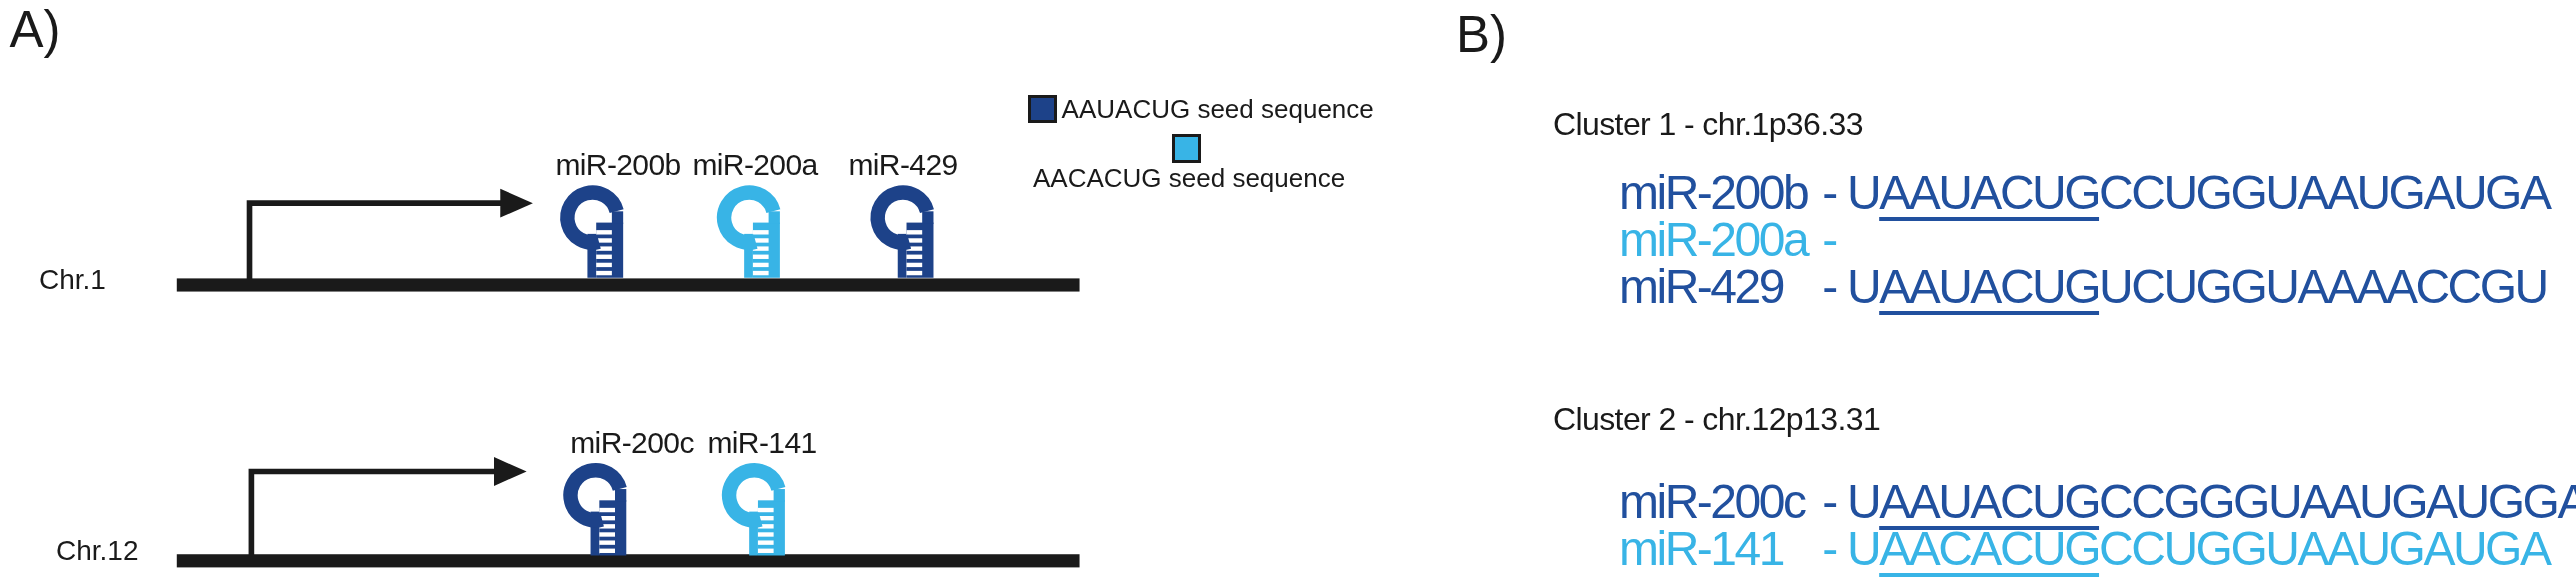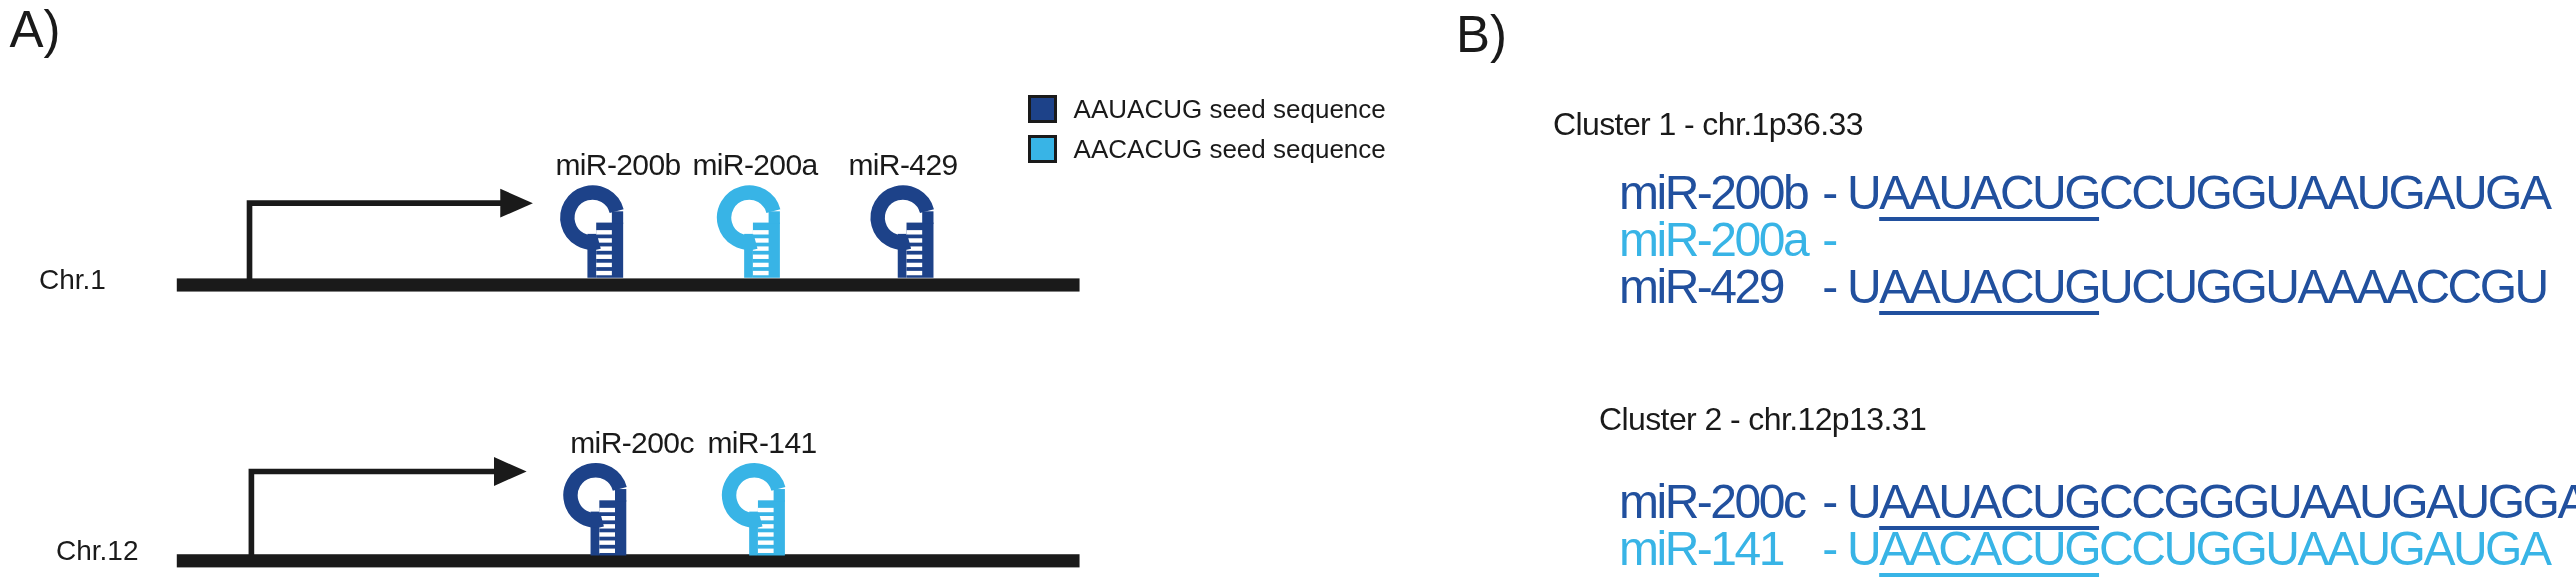--- a/index.html
+++ b/index.html
@@ -15,21 +15,21 @@
   
   .fig-letter{font-size:51px;line-height:1;color:var(--ink);}
   
   .chr-label{font-size:28px;line-height:1;color:var(--ink);}
   .hp-label{font-size:30px;line-height:1;letter-spacing:-0.6px;transform:translateX(-50%);white-space:nowrap;color:var(--ink);}
   
   .legend-row{display:flex;align-items:center;}
   .legend-swatch{width:22.6px;height:22.6px;border:3.8px solid var(--ink);}
   .legend-swatch.dark{background:var(--dark-blue);}
   .legend-swatch.light{background:var(--light-blue);}
-  .legend-label{margin-left:17px;font-size:26px;line-height:30px;white-space:nowrap;text-align:right;}
+  .legend-label{margin-left:5px;font-size:26px;line-height:30px;white-space:nowrap;text-align:right;}
   
   .cluster-title{font-size:32px;line-height:1;letter-spacing:-0.6px;white-space:nowrap;color:var(--ink);}
   .seq-rows{position:absolute;}
   .seq-row{display:flex;height:47px;line-height:47px;font-size:48px;letter-spacing:-2.5px;white-space:pre;}
   .seq-row.dark{color:var(--dark-blue-text);}
   .seq-row.light{color:var(--light-blue);}
   .mir-name{display:inline-block;width:192px;}
   .mir-sep{display:inline-block;width:36px;text-align:center;}
   .seed{text-decoration:underline;text-decoration-thickness:4.4px;text-underline-offset:8.1px;}
   
@@ -98,42 +98,42 @@
   <div class="abs hp-label" style="left:618px;top:150px;">miR-200b</div>
   <div class="abs hp-label" style="left:755px;top:150px;">miR-200a</div>
   <div class="abs hp-label" style="left:903px;top:150px;">miR-429</div>
   <div class="abs hp-label" style="left:632px;top:428px;">miR-200c</div>
   <div class="abs hp-label" style="left:762px;top:428px;">miR-141</div>
 
   <div class="abs legend-row" style="left:1028px;top:94px;">
     <span class="legend-swatch dark"></span>
     <span class="legend-label">AAUACUG seed sequence</span>
   </div>
-  <div class="abs legend-row" style="left:1028px;top:134px;">
+  <div class="abs legend-row" style="left:1028px;top:134px;flex-direction:column;">
     <span class="legend-swatch light"></span>
     <span class="legend-label">AACACUG seed sequence</span>
   </div>
 
   <div class="abs fig-letter" style="left:1456px;top:8.8px;">B)</div>
 
   <div class="abs cluster-title" style="left:1553px;top:108px;">Cluster 1 - chr.1p36.33</div>
 
   <div class="seq-rows" style="left:1619px;top:169px;">
     <div class="seq-row dark">
       <span class="mir-name">miR-200b</span><span class="mir-sep">-</span><span class="mir-seq"><span>U</span><span class="seed">AAUACUG</span><span>CCUGGUAAUGAUGA</span></span>
     </div>
     <div class="seq-row light">
       <span class="mir-name">miR-200a</span><span class="mir-sep">-</span>
     </div>
     <div class="seq-row dark">
       <span class="mir-name">miR-429</span><span class="mir-sep">-</span><span class="mir-seq"><span>U</span><span class="seed">AAUACUG</span><span>UCUGGUAAAACCGU</span></span>
     </div>
   </div>
 
-  <div class="abs cluster-title" style="left:1553px;top:403px;margin-left:46px;">Cluster 2 - chr.12p13.31</div>
+  <div class="abs cluster-title" style="left:1553px;top:403px;">Cluster 2 - chr.12p13.31</div>
 
   <div class="seq-rows" style="left:1619px;top:478px;">
     <div class="seq-row dark">
       <span class="mir-name">miR-200c</span><span class="mir-sep">-</span><span class="mir-seq"><span>U</span><span class="seed">AAUACUG</span><span>CCGGGUAAUGAUGGA</span></span>
     </div>
     <div class="seq-row light">
       <span class="mir-name">miR-141</span><span class="mir-sep">-</span><span class="mir-seq"><span>U</span><span class="seed">AACACUG</span><span>CCUGGUAAUGAUGA</span></span>
     </div>
   </div>
 

